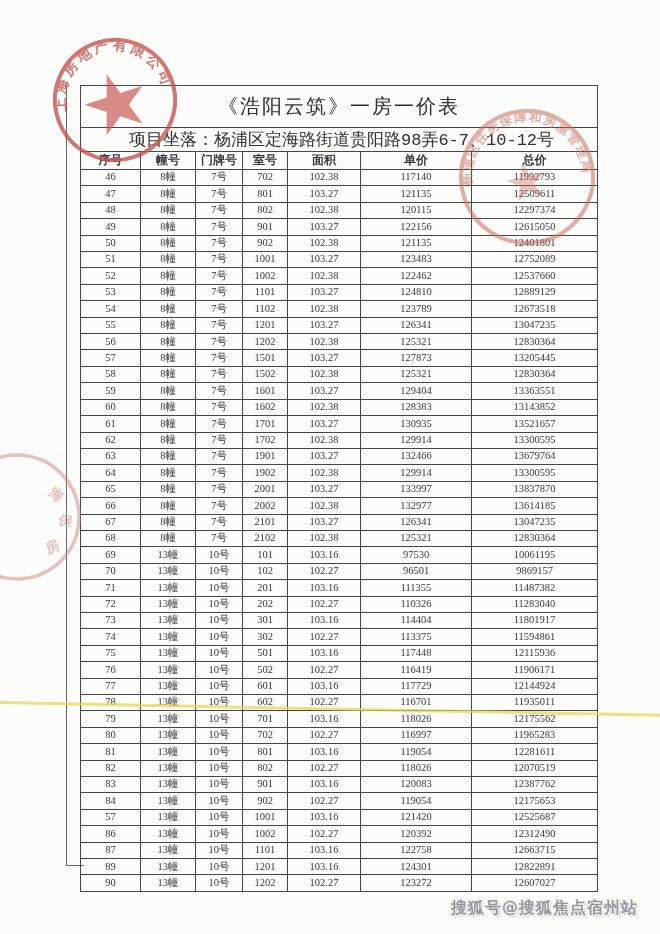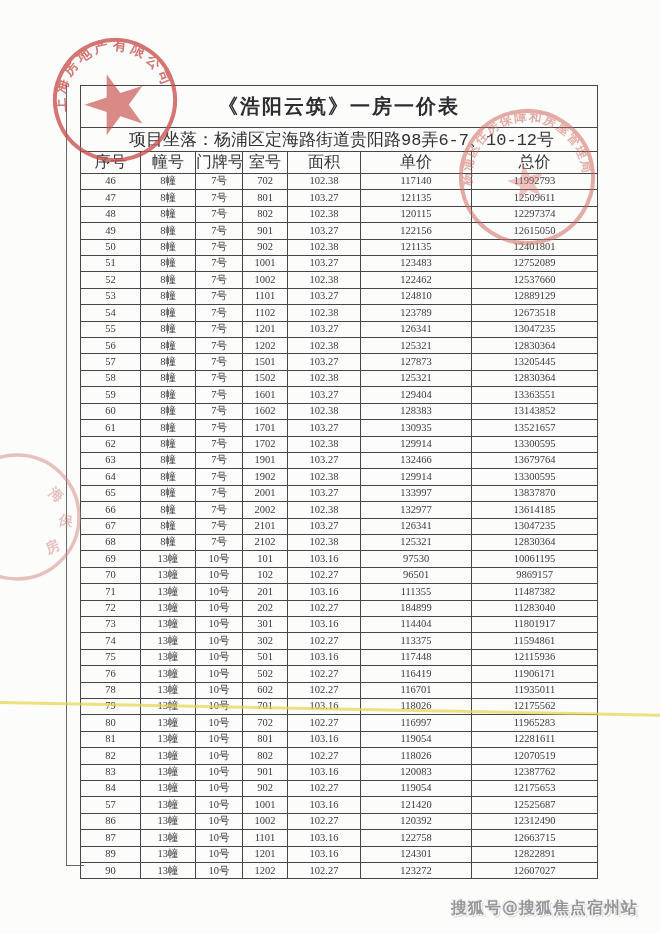--- a/index.html
+++ b/index.html
@@ -12,23 +12,23 @@
   
   .scan-line-left{position:absolute;left:66px;top:85px;width:1px;height:781px;background:#4c4c50;opacity:.85;}
   .scan-tick-bottom{position:absolute;left:66px;top:865px;width:18px;height:1px;background:#4c4c50;opacity:.85;}
   
   table.price{
     position:absolute;left:80px;top:85px;width:517px;
     border-collapse:collapse;table-layout:fixed;
     color:#36363c;
   }
   table.price td,table.price th{border:1px solid #45454a;padding:0;text-align:center;overflow:hidden;white-space:nowrap;}
-  .title-cell{height:41px;font-size:20px;font-weight:bold;letter-spacing:2px;color:#2d2d32;}
+  .title-cell{height:41px;font-size:20px;font-weight:normal;letter-spacing:2px;color:#2d2d32;}
   .loc-cell{height:22px;font-size:17px;text-align:left;padding-left:5px !important;color:#303036;font-family:Liberation Mono, monospace;}
-  .hdr-row th{height:16px;font-size:16px;font-weight:400;color:#36363c;}
+  .hdr-row th{height:16px;font-size:12px;font-weight:700;color:#36363c;}
   tbody.rows td{height:15.42px;font-size:10.5px;line-height:1;color:#3a3a40;}
   
   .stamp{position:absolute;pointer-events:none;}
   
   .highlight-line{
     position:absolute;left:0;top:701px;width:660px;height:2.5px;
     background:#e7d44c;opacity:.7;transform:rotate(1.1deg);transform-origin:left center;
   }
   
   .watermark{
@@ -308,21 +308,21 @@
           <td>103.16</td>
           <td>111355</td>
           <td>11487382</td>
         </tr>
         <tr>
           <td>72</td>
           <td>13幢</td>
           <td>10号</td>
           <td>202</td>
           <td>102.27</td>
-          <td>184899</td>
+          <td>110326</td>
           <td>11283040</td>
         </tr>
         <tr>
           <td>73</td>
           <td>13幢</td>
           <td>10号</td>
           <td>301</td>
           <td>103.16</td>
           <td>114404</td>
           <td>11801917</td>
@@ -346,20 +346,29 @@
           <td>12115936</td>
         </tr>
         <tr>
           <td>76</td>
           <td>13幢</td>
           <td>10号</td>
           <td>502</td>
           <td>102.27</td>
           <td>116419</td>
           <td>11906171</td>
+        </tr>
+        <tr>
+          <td>77</td>
+          <td>13幢</td>
+          <td>10号</td>
+          <td>601</td>
+          <td>103.16</td>
+          <td>117729</td>
+          <td>12144924</td>
         </tr>
         <tr>
           <td>78</td>
           <td>13幢</td>
           <td>10号</td>
           <td>602</td>
           <td>102.27</td>
           <td>116701</td>
           <td>11935011</td>
         </tr>

